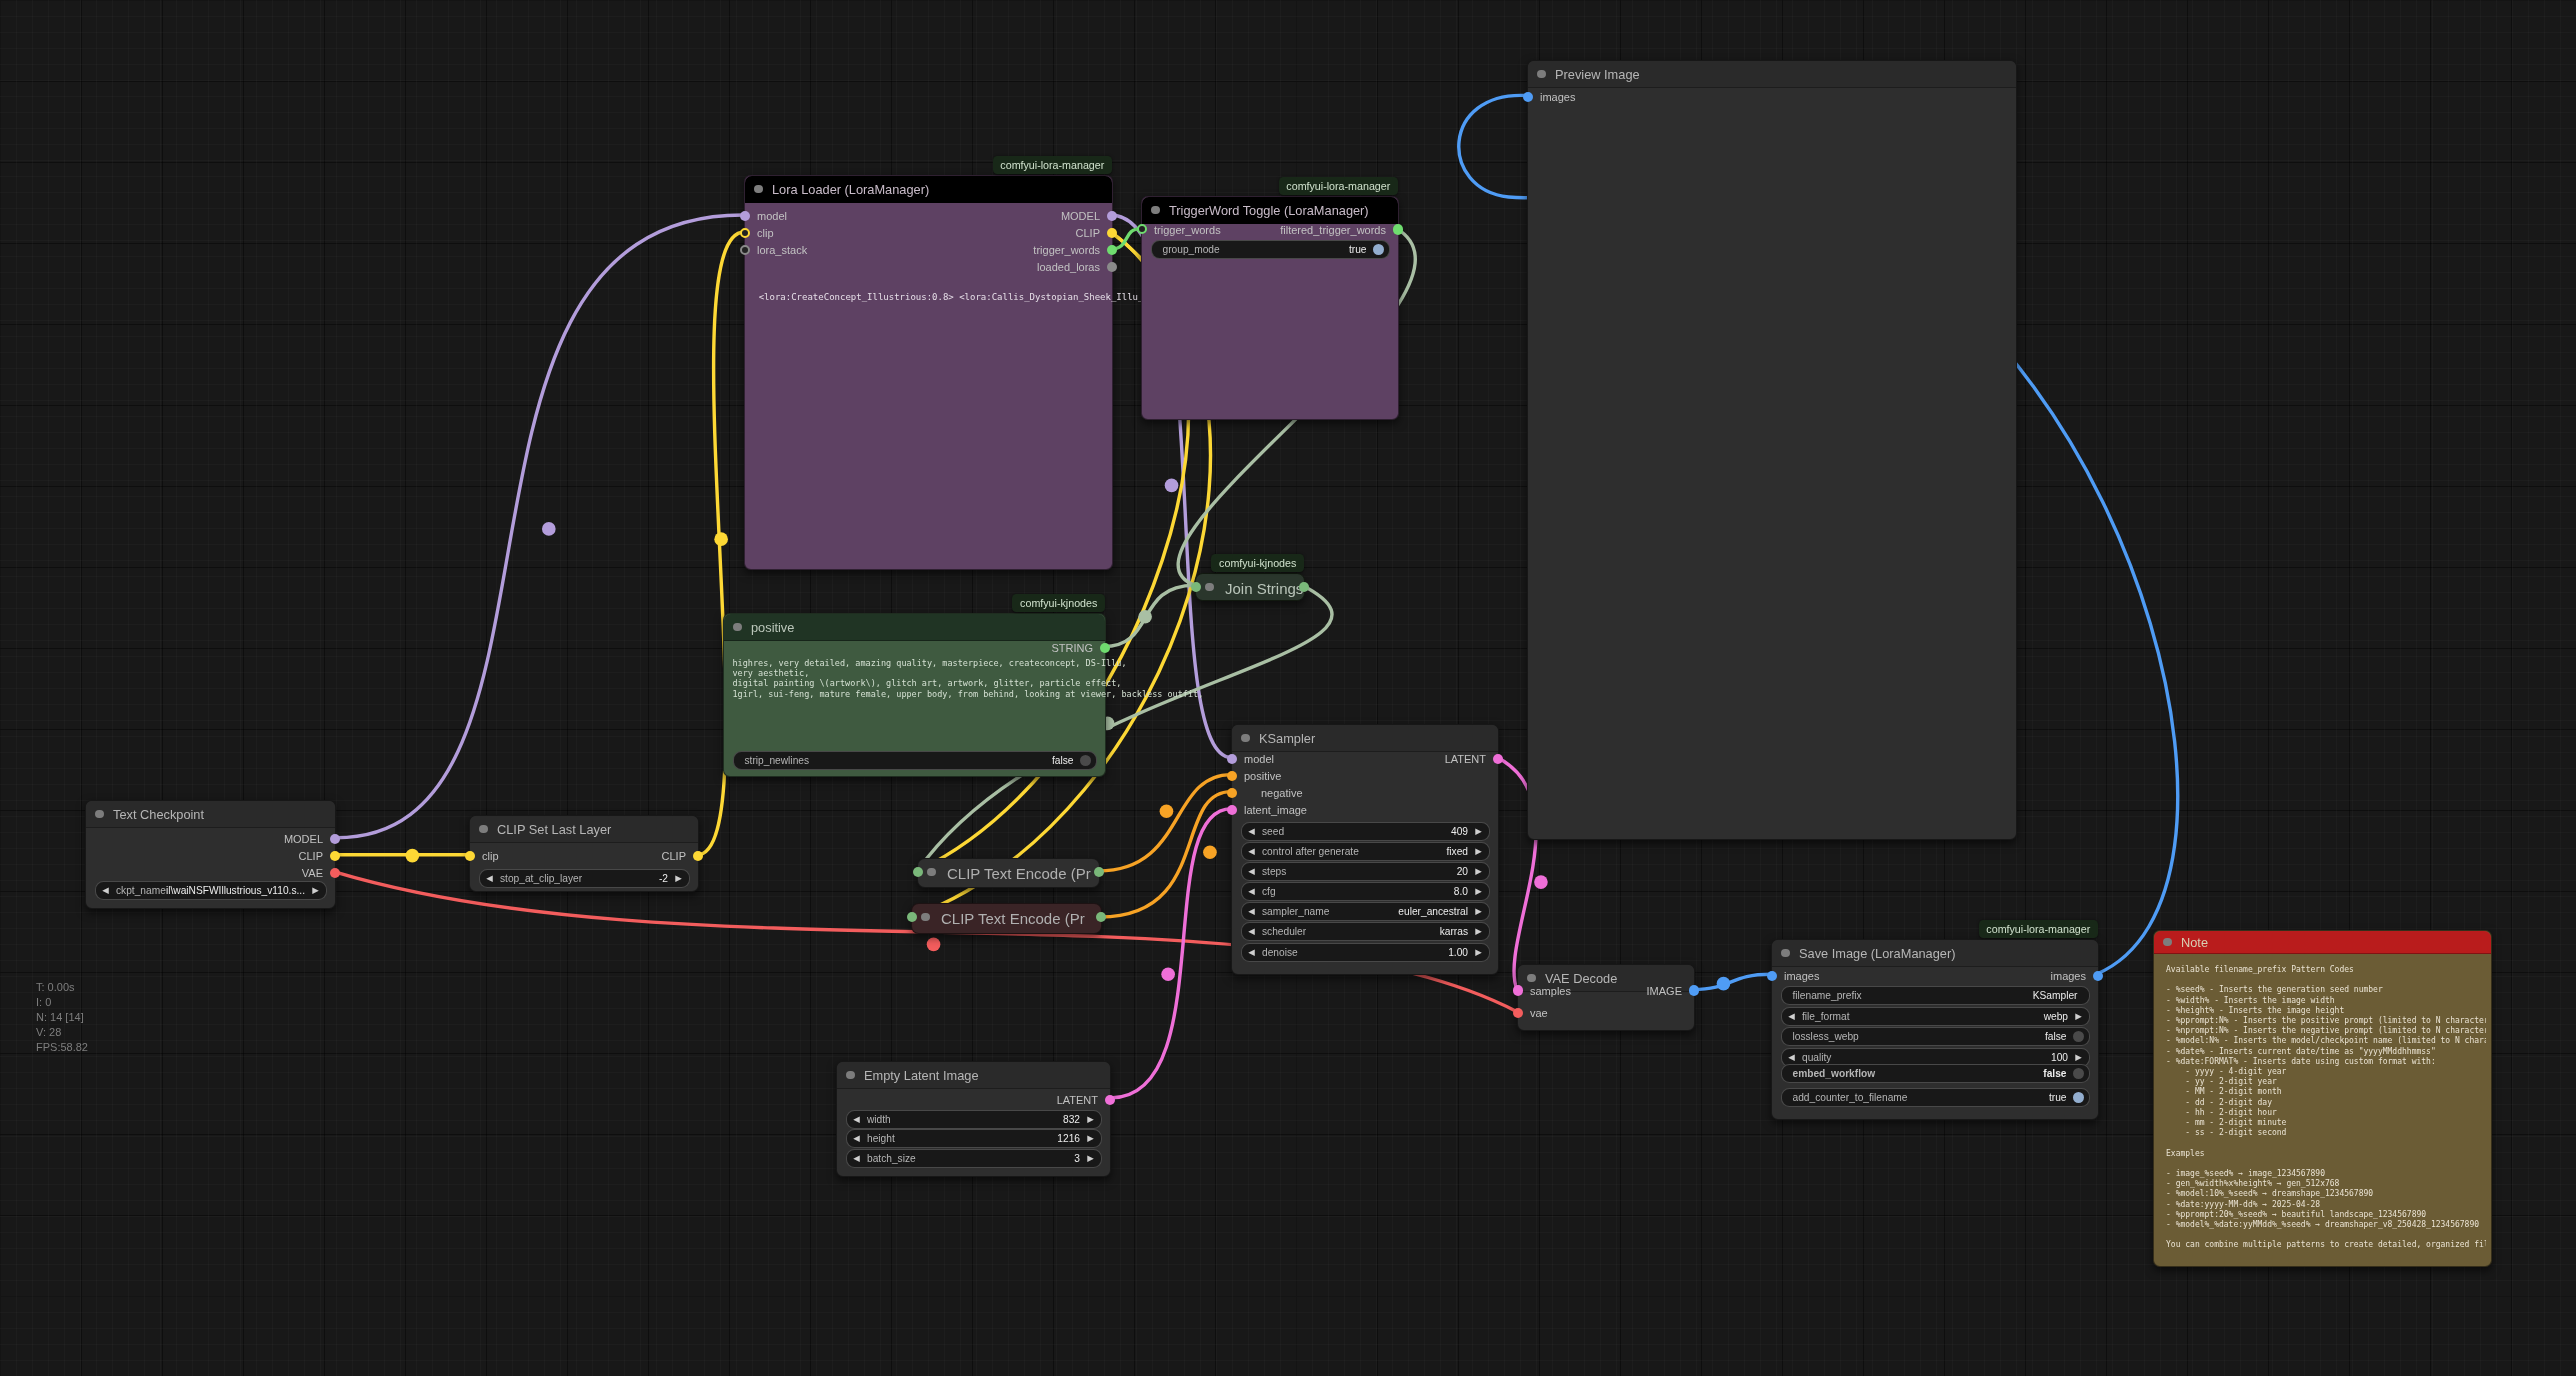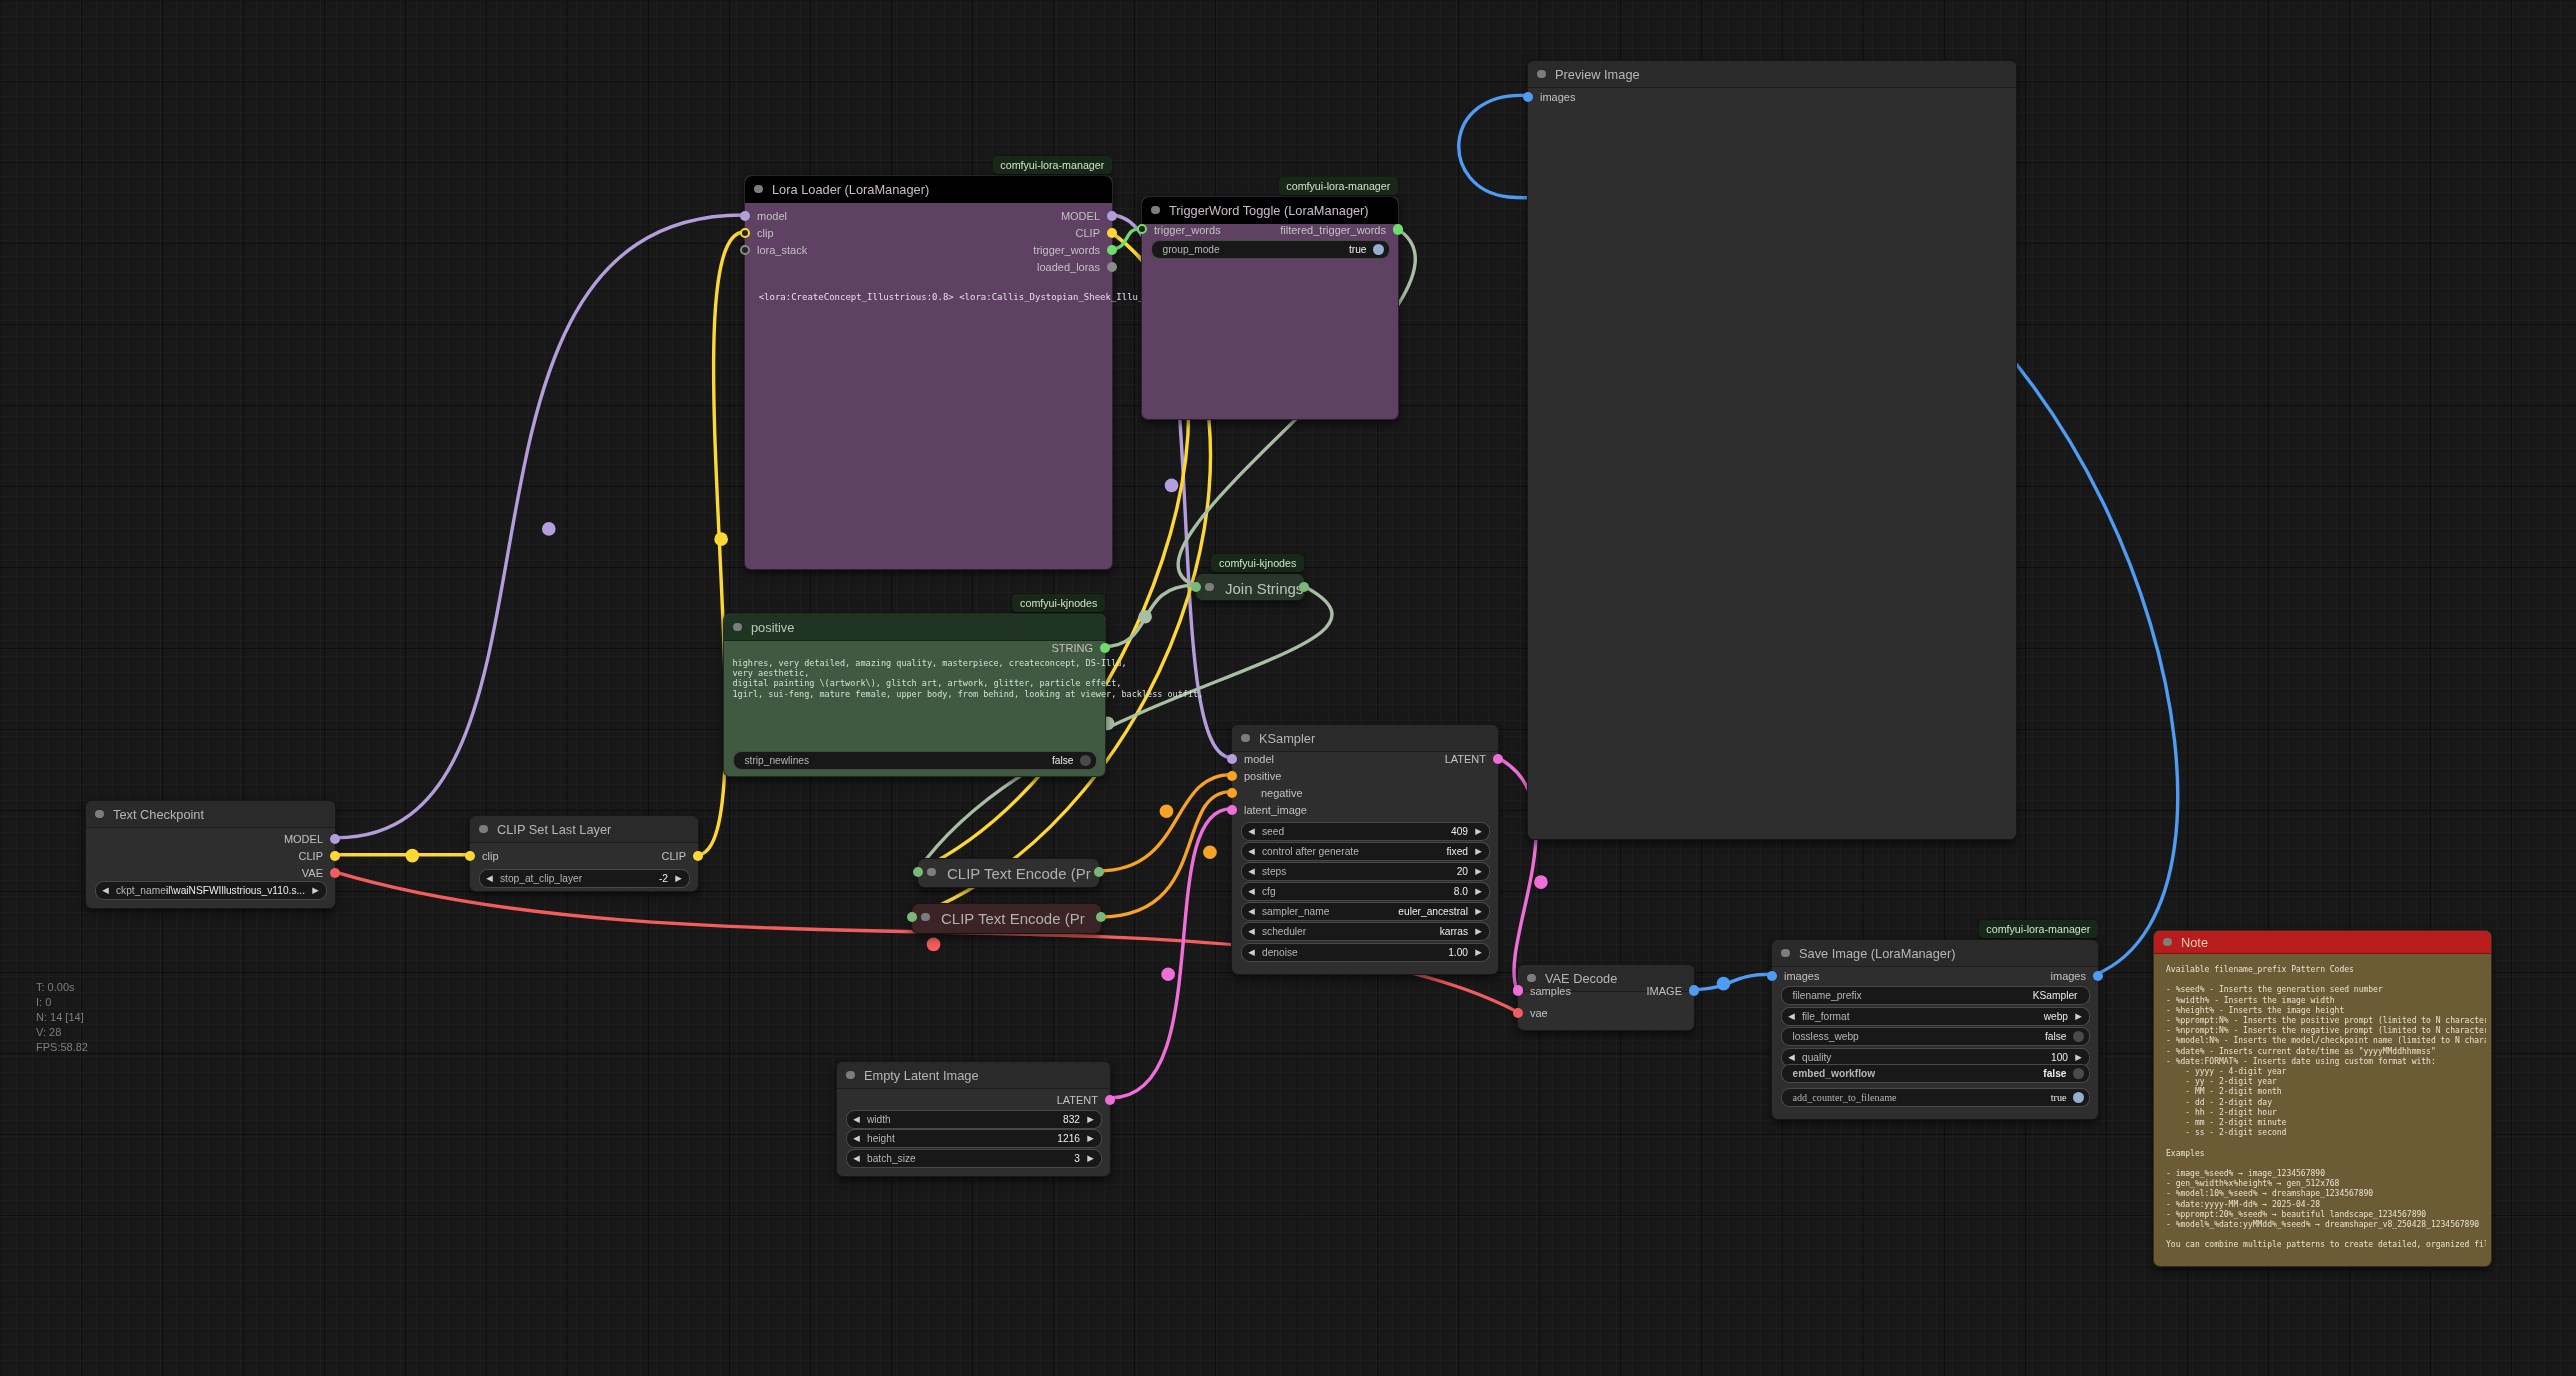--- a/index.html
+++ b/index.html
@@ -396,21 +396,21 @@
           <div class="arrow left">◀</div>
           <div class="arrow right">▶</div>
           <div class="w-label">quality</div>
           <div class="w-value">100</div>
         </div>
         <div class="widget" style="top: 124px; font-weight: bold;">
           <div class="w-label noarrow">embed_workflow</div>
           <div class="w-value toggled">false</div>
           <div class="toggle-dot"></div>
         </div>
-        <div class="widget" style="top: 148px; font-family: Liberation Serif, serif;">
+        <div class="widget" style="top: 148px;">
           <div class="w-label noarrow">add_counter_to_filename</div>
           <div class="w-value toggled">true</div>
           <div class="toggle-dot on"></div>
         </div>
       </div>
       <div class="node theme-note" style="left: 2153px; top: 930px; width: 337px; height: 335px;">
         <div class="node-header">
           <div class="title-dot"></div>
           <div class="node-title">Note</div>
         </div>

